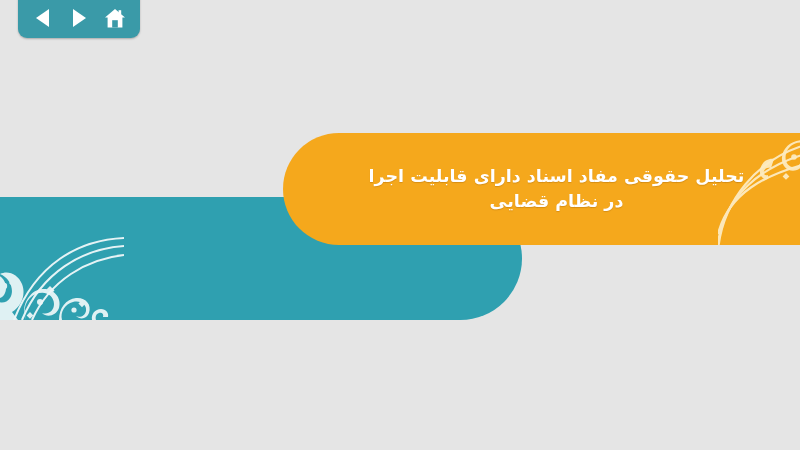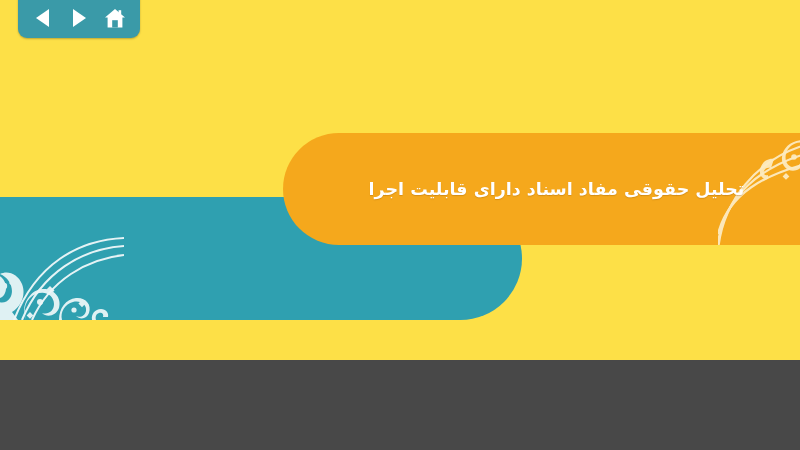--- a/index.html
+++ b/index.html
@@ -13,22 +13,22 @@
     overflow: hidden;
     font-family: "DejaVu Sans", sans-serif;
     position: relative;
   }
 
   
   #slide {
     position: absolute;
     inset: 0;
     width: 800px;
-    height: 360px;
-    background: #fde047;
+    height: 450px;
+    background: #e5e5e5;
     overflow: hidden;
   }
 
   
   #navbar {
     position: absolute;
     left: 18px;
     top: -10px;
     width: 122px;
     height: 48px;
@@ -177,20 +177,21 @@
         <path d="M104 40 l5.2 5.2 -5.2 5.2 -5.2 -5.2 z"></path>
         <path d="M128 12 l4.4 4.4 -4.4 4.4 -4.4 -4.4 z"></path>
         <path d="M92 54 l3.8 3.8 -3.8 3.8 -3.8 -3.8 z"></path>
         <path d="M136 62 l3.6 3.6 -3.6 3.6 -3.6 -3.6 z"></path>
         <path d="M68 40 l3.4 3.4 -3.4 3.4 -3.4 -3.4 z"></path>
       </g>
     </svg>
 
     <div id="title-block">
       <span class="tline">تحلیل حقوقی مفاد اسناد دارای قابلیت اجرا</span>
+      <span class="tline">در نظام قضایی</span>
     </div>
   </div>
 
   <div id="navbar">
 
     <button class="nav-btn">
       <span>
         <svg width="18" height="20" viewBox="0 0 18 20" xmlns="http://www.w3.org/2000/svg">
           <path d="M15 1 L15 19 L2 10 Z" fill="#ffffff"></path>
         </svg>

